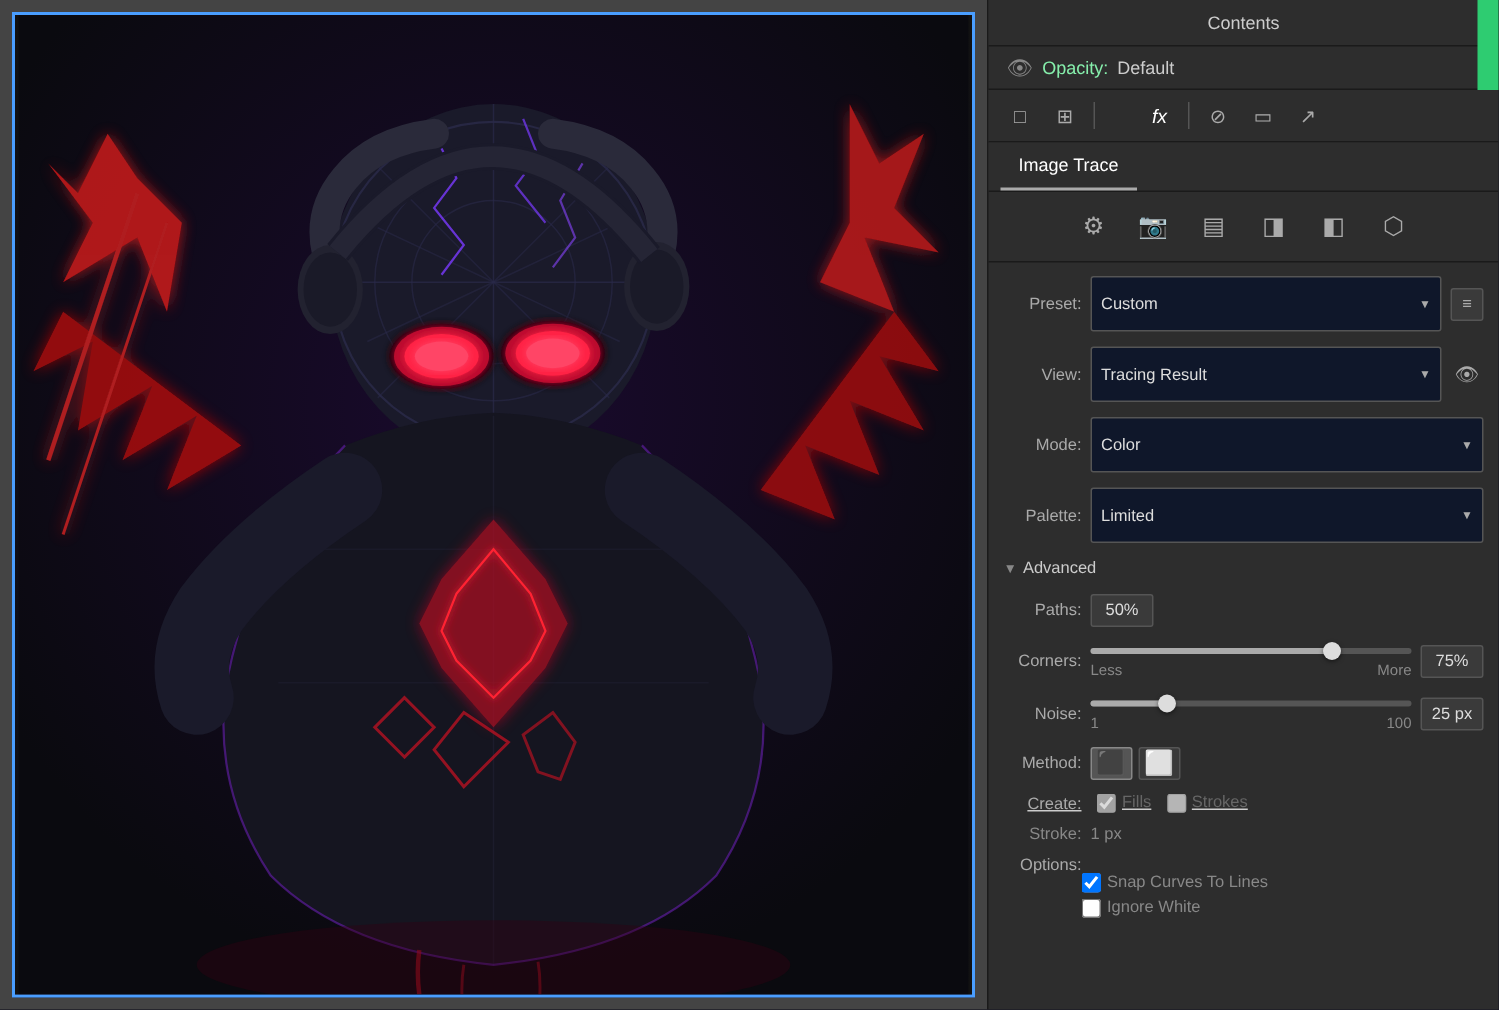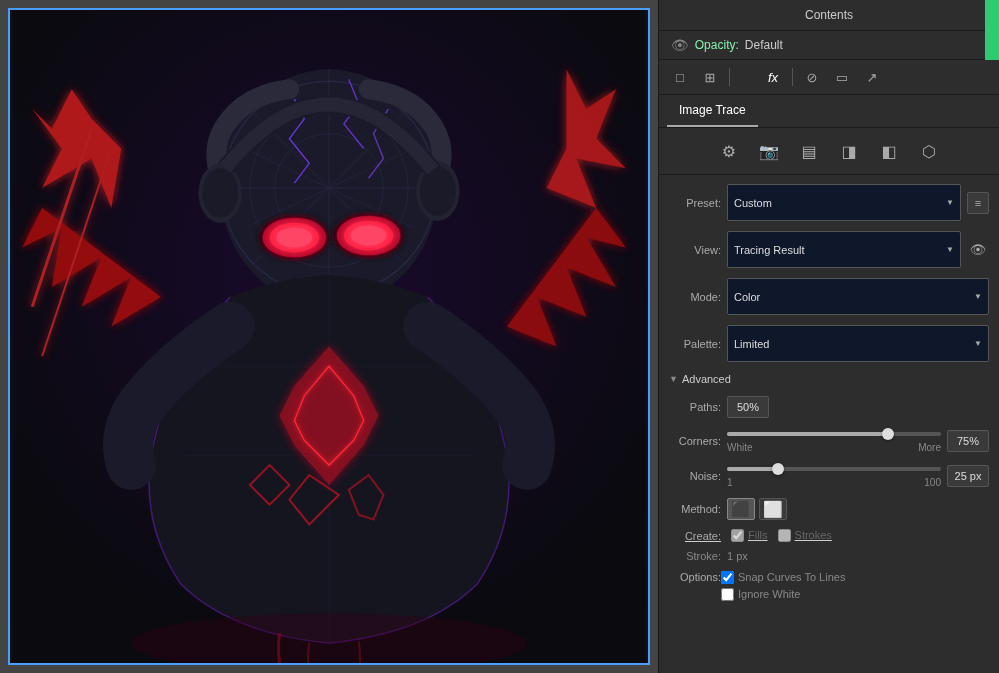--- a/index.html
+++ b/index.html
@@ -346,20 +346,21 @@
       color: #aaa;
       font-size: 11px;
       min-width: 52px;
       text-align: right;
       flex-shrink: 0;
     }
     .options-checks {
       display: flex;
       flex-direction: column;
       gap: 4px;
+      margin-top: 11px;
     }
 
     
     .panel-content::-webkit-scrollbar { width: 6px; }
     .panel-content::-webkit-scrollbar-track { background: #2d2d2d; }
     .panel-content::-webkit-scrollbar-thumb { background: #555; border-radius: 3px; }
 
     
     .green-accent {
       position: absolute;
@@ -577,21 +578,21 @@
     </div>
 
     <div class="form-row">
       <span class="form-label">Corners:</span>
       <div class="slider-container">
         <div class="slider-track">
           <div class="slider-fill" style="width:75%"></div>
           <div class="slider-thumb" style="left:75%"></div>
         </div>
         <div class="slider-labels">
-          <span>White</span>
+          <span>Less</span>
           <span>More</span>
         </div>
       </div>
       <div class="value-box">75%</div>
     </div>
 
     <div class="form-row">
       <span class="form-label">Noise:</span>
       <div class="slider-container">
         <div class="slider-track">

